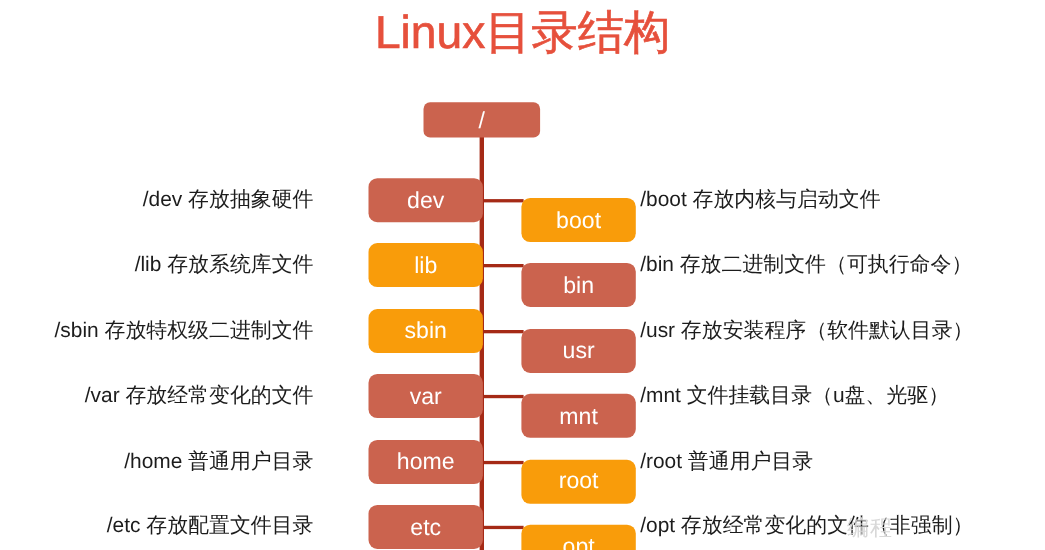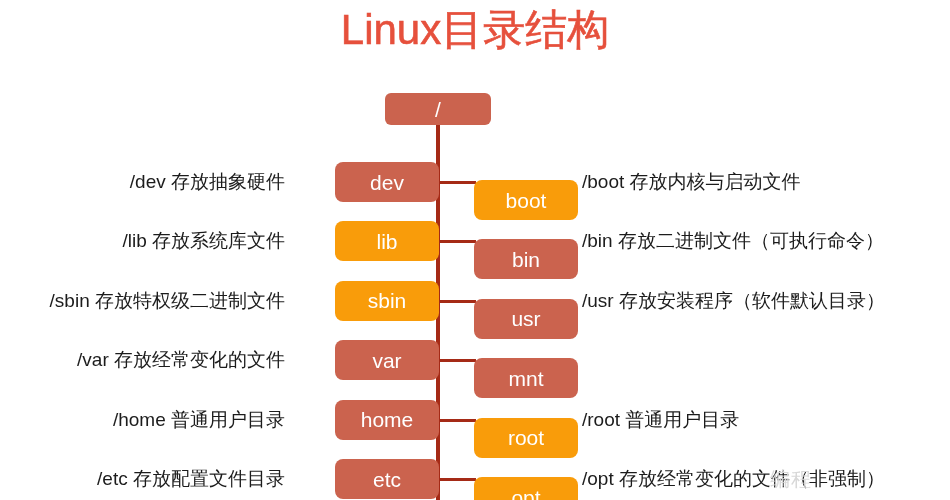--- a/index.html
+++ b/index.html
@@ -191,20 +191,21 @@
       </div>
       <div class="row" style="top: 340.2px;">
         <div class="connector"></div>
         <div class="node left salmon">
           <span>var</span>
         </div>
         <div class="desc left">/var 存放经常变化的文件</div>
         <div class="node right salmon">
           <span>mnt</span>
         </div>
+        <div class="desc right">/mnt 文件挂载目录（u盘、光驱）</div>
       </div>
       <div class="row" style="top: 399.6px;">
         <div class="connector"></div>
         <div class="node left salmon">
           <span>home</span>
         </div>
         <div class="desc left">/home 普通用户目录</div>
         <div class="node right orange">
           <span>root</span>
         </div>

